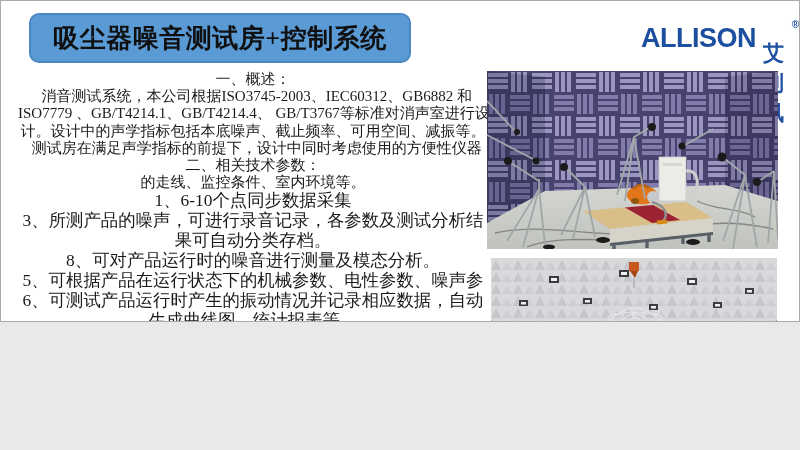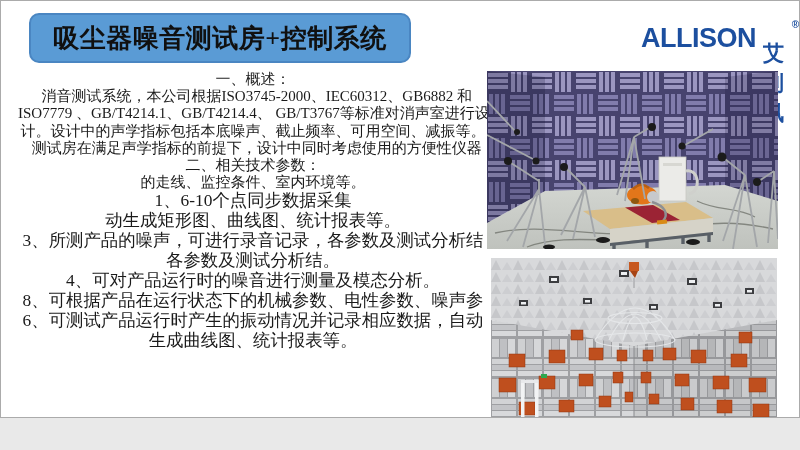--- a/index.html
+++ b/index.html
@@ -1,21 +1,21 @@
 <!DOCTYPE html>
 <html style="--title-bg: #5A9BD5; --title-border: #4A86C2; --title-text: #101010; --logo-blue: #1C4F9F; --body-text: #1A1A1A; --slide-border: #ABABAB; --chamber1-foam-purple: #6A6598; --chamber1-floor-gray: #C7CAC5; --chamber2-foam-gray: #C6C7CA; --chamber2-accent-orange: #BF4F1E; --platform-wood: #D9BE89; --carpet-red: #9B2334; --vacuum-orange: #E2761A;"><head>
 <meta charset="utf-8">
 <style>
   :root{
     --title-bg:#5A9BD5; --title-border:#4A86C2; --title-text:#101010;
     --logo-blue:#1C4F9F; --body-text:#1A1A1A; --slide-border:#ABABAB;
   }
   html,body{margin:0;padding:0;background:#e9e9e9;}
   .canvas{
-    position:relative; width:800px; height:418px; box-sizing:border-box;
+    position:relative; width:800px; height:322px; box-sizing:border-box;
     background:#ffffff; border:1px solid var(--slide-border); overflow:hidden;
     font-family:"Liberation Serif","DejaVu Serif",serif;
     text-decoration:underline;
   }
   .title-banner{
     position:absolute; left:28px; top:12px; width:382px; height:50px;
     box-sizing:border-box; background:var(--title-bg);
     border:2px solid var(--title-border); border-radius:10px;
     display:flex; align-items:center; justify-content:center;
   }
@@ -54,34 +54,33 @@
 
   <div class="logo">
     <span class="logo-latin">ALLISON</span>
     <span class="logo-cjk">艾利讯</span>
     <span class="logo-reg">®</span>
   </div>
 
   <div class="text-col">
     <div class="block small">
         <div class="line">一、概述：</div>
-        <div class="line">  消音测试系统，本公司根据ISO3745-2000、IEC60312、GB6882 和</div>
+        <div class="line">  消音测试系统，本公司根据ISO3745-2003、IEC60312、GB6882 和</div>
         <div class="line">ISO7779 、GB/T4214.1、GB/T4214.4、 GB/T3767等标准对消声室进行设</div>
         <div class="line">计。设计中的声学指标包括本底噪声、截止频率、可用空间、减振等。</div>
         <div class="line">  测试房在满足声学指标的前提下，设计中同时考虑使用的方便性仪器</div>
         <div class="line">二、相关技术参数：</div>
         <div class="line">的走线、监控条件、室内环境等。</div>
       </div>
     <div class="block large">
         <div class="line">1、6-10个点同步数据采集</div>
-        <div class="line">动生成矩形图、曲线图、统计报表等。</div>
         <div class="line">3、所测产品的噪声，可进行录音记录，各参数及测试分析结</div>
-        <div class="line">各参数及测试分析结。</div>
-        <div class="line">4、可对产品运行时的噪音进行测量及模态分析。</div>
-        <div class="line">8、可根据产品在运行状态下的机械参数、电性参数、噪声参</div>
+        <div class="line">果可自动分类存档。</div>
+        <div class="line">8、可对产品运行时的噪音进行测量及模态分析。</div>
+        <div class="line">5、可根据产品在运行状态下的机械参数、电性参数、噪声参</div>
         <div class="line">6、可测试产品运行时产生的振动情况并记录相应数据，自动</div>
         <div class="line">生成曲线图、统计报表等。</div>
       </div>
   </div>
 
   <figure class="photo photo-top">
     <svg viewBox="0 0 291 178" preserveAspectRatio="none">
       <defs>
         <pattern id="pw" width="44" height="44" patternUnits="userSpaceOnUse">
           <rect width="44" height="44" fill="#47436E"></rect>

